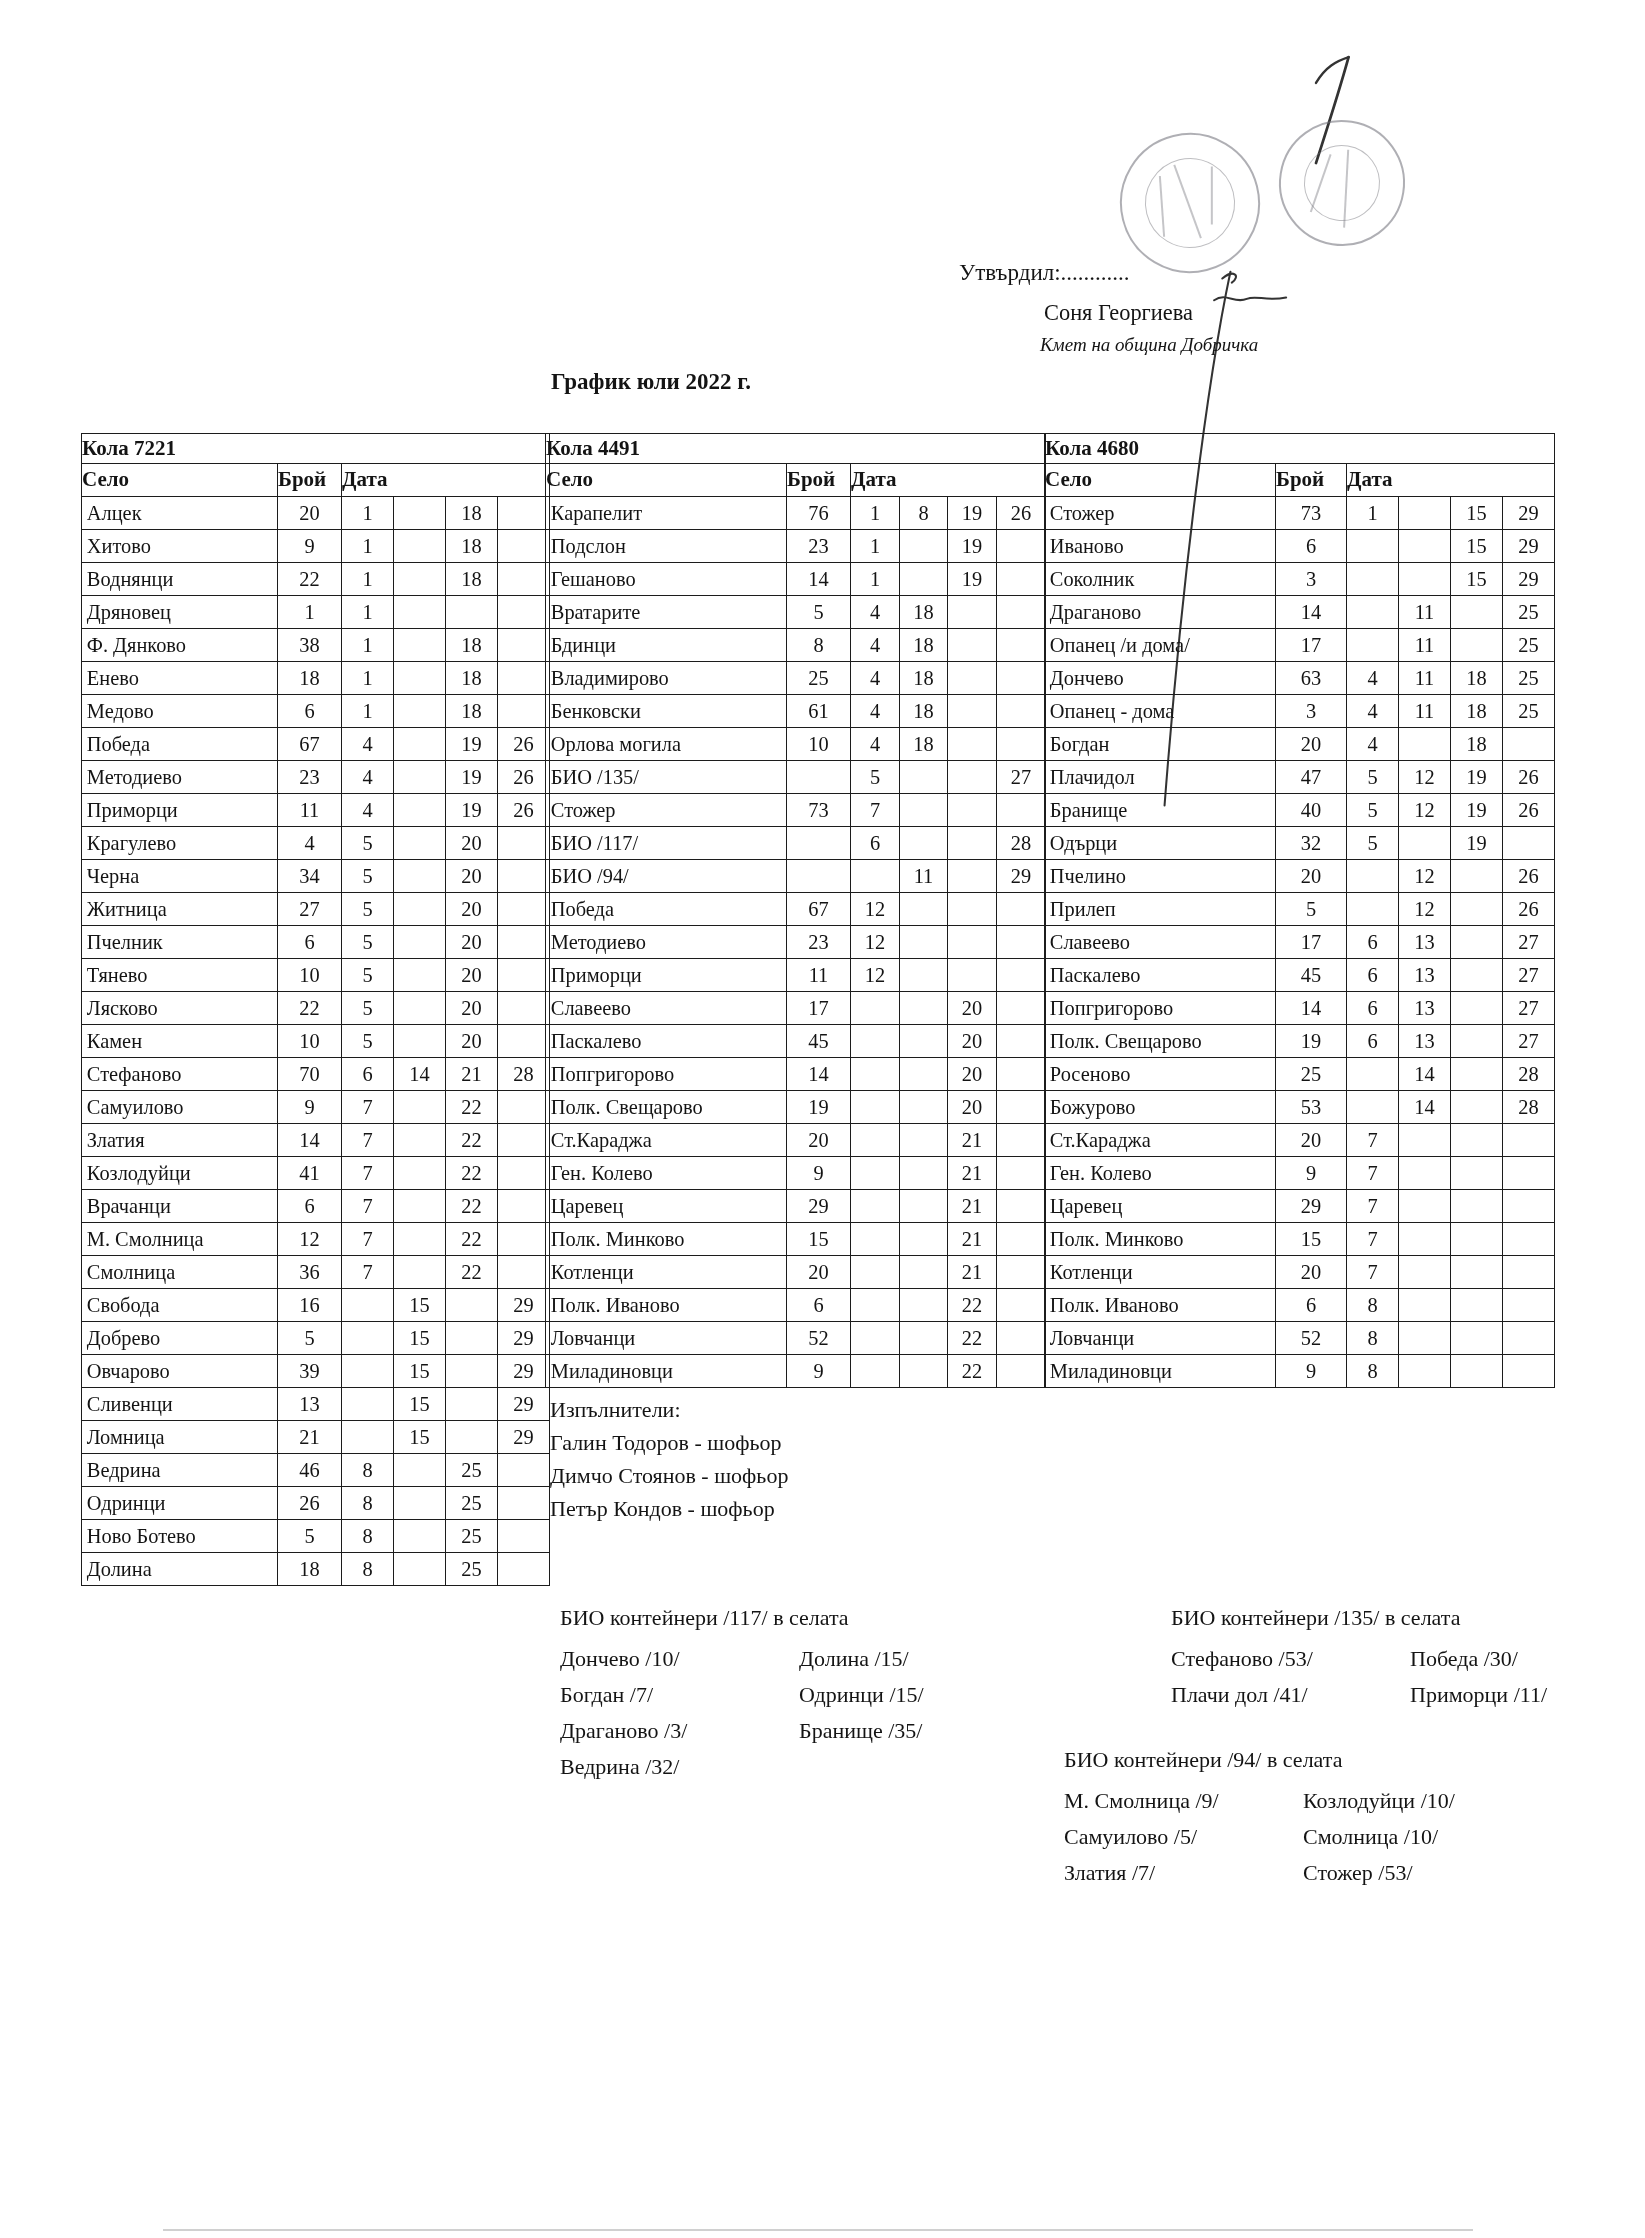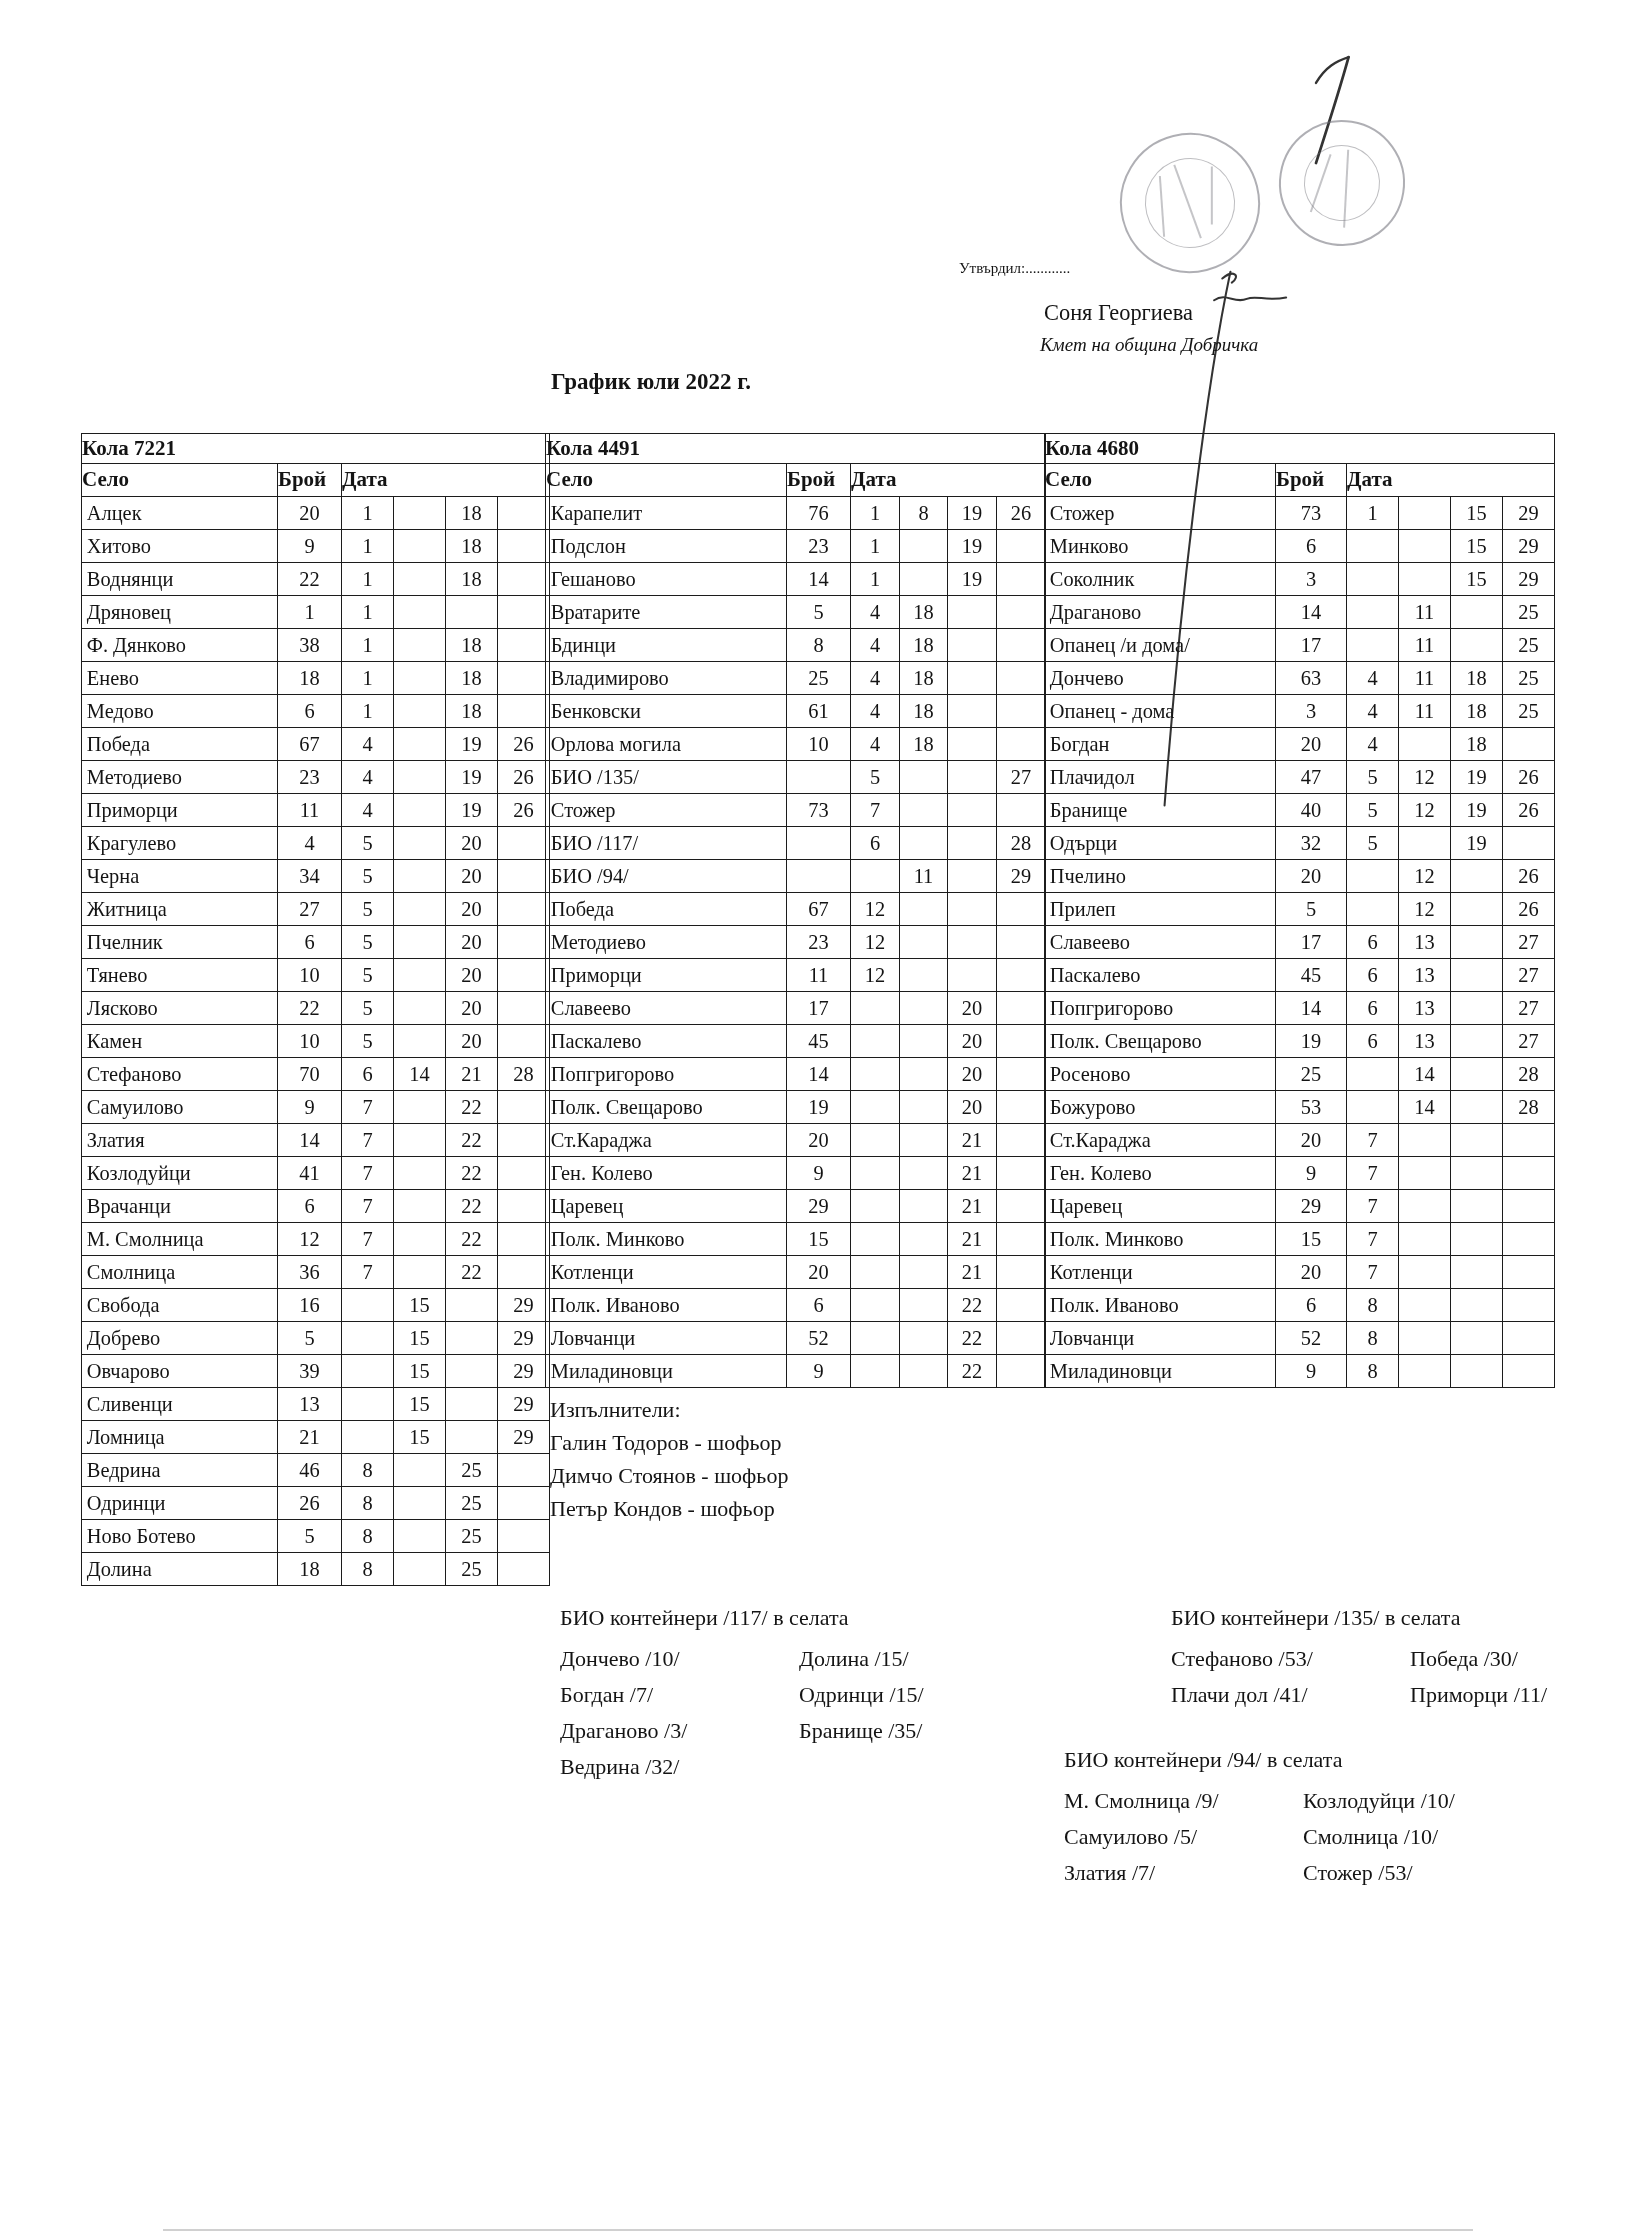--- a/index.html
+++ b/index.html
@@ -1,21 +1,21 @@
 <!DOCTYPE html>
 <html style="font-size:11px"><head>
 <meta charset="utf-8">
 <style>
   html,body { margin:0; padding:0; background:#ffffff; }
   .page {
     position:relative; width:1646px; height:2239px; background:#ffffff;
     font-family:"Liberation Serif","DejaVu Serif",serif; color:#141414; overflow:hidden;
   }
   
-  .ap-line  { position:absolute; left:959px; top:260px; font-size:15px; }
+  .ap-line  { position:absolute; left:959px; top:260px; font-size:23px; }
   .ap-name  { position:absolute; left:1044px; top:300px; font-size:22.4px; }
   .ap-title { position:absolute; left:1040px; top:334px; font-size:19px; font-style:italic; }
   .doc-title{ position:absolute; left:551px;  top:369px; font-size:23px; font-weight:bold; }
   
   table.sched { position:absolute; border-collapse:collapse; table-layout:fixed; }
   .t0 { left:81px;  top:433px; width:466px; }
   .t1 { left:545px;  top:433px; width:500px; }
   .t2 { left:1044px; top:433px; width:511px; }
   .sched th, .sched td {
     border:1.4px solid #1c1c1c; padding:0; font-size:20.4px;
@@ -624,21 +624,21 @@
         </tr>
         <tr>
           <td class="v">Стожер</td>
           <td class="n">73</td>
           <td class="n">1</td>
           <td class="n"></td>
           <td class="n">15</td>
           <td class="n">29</td>
         </tr>
         <tr>
-          <td class="v">Минково</td>
+          <td class="v">Иваново</td>
           <td class="n">6</td>
           <td class="n"></td>
           <td class="n"></td>
           <td class="n">15</td>
           <td class="n">29</td>
         </tr>
         <tr>
           <td class="v">Соколник</td>
           <td class="n">3</td>
           <td class="n"></td>

